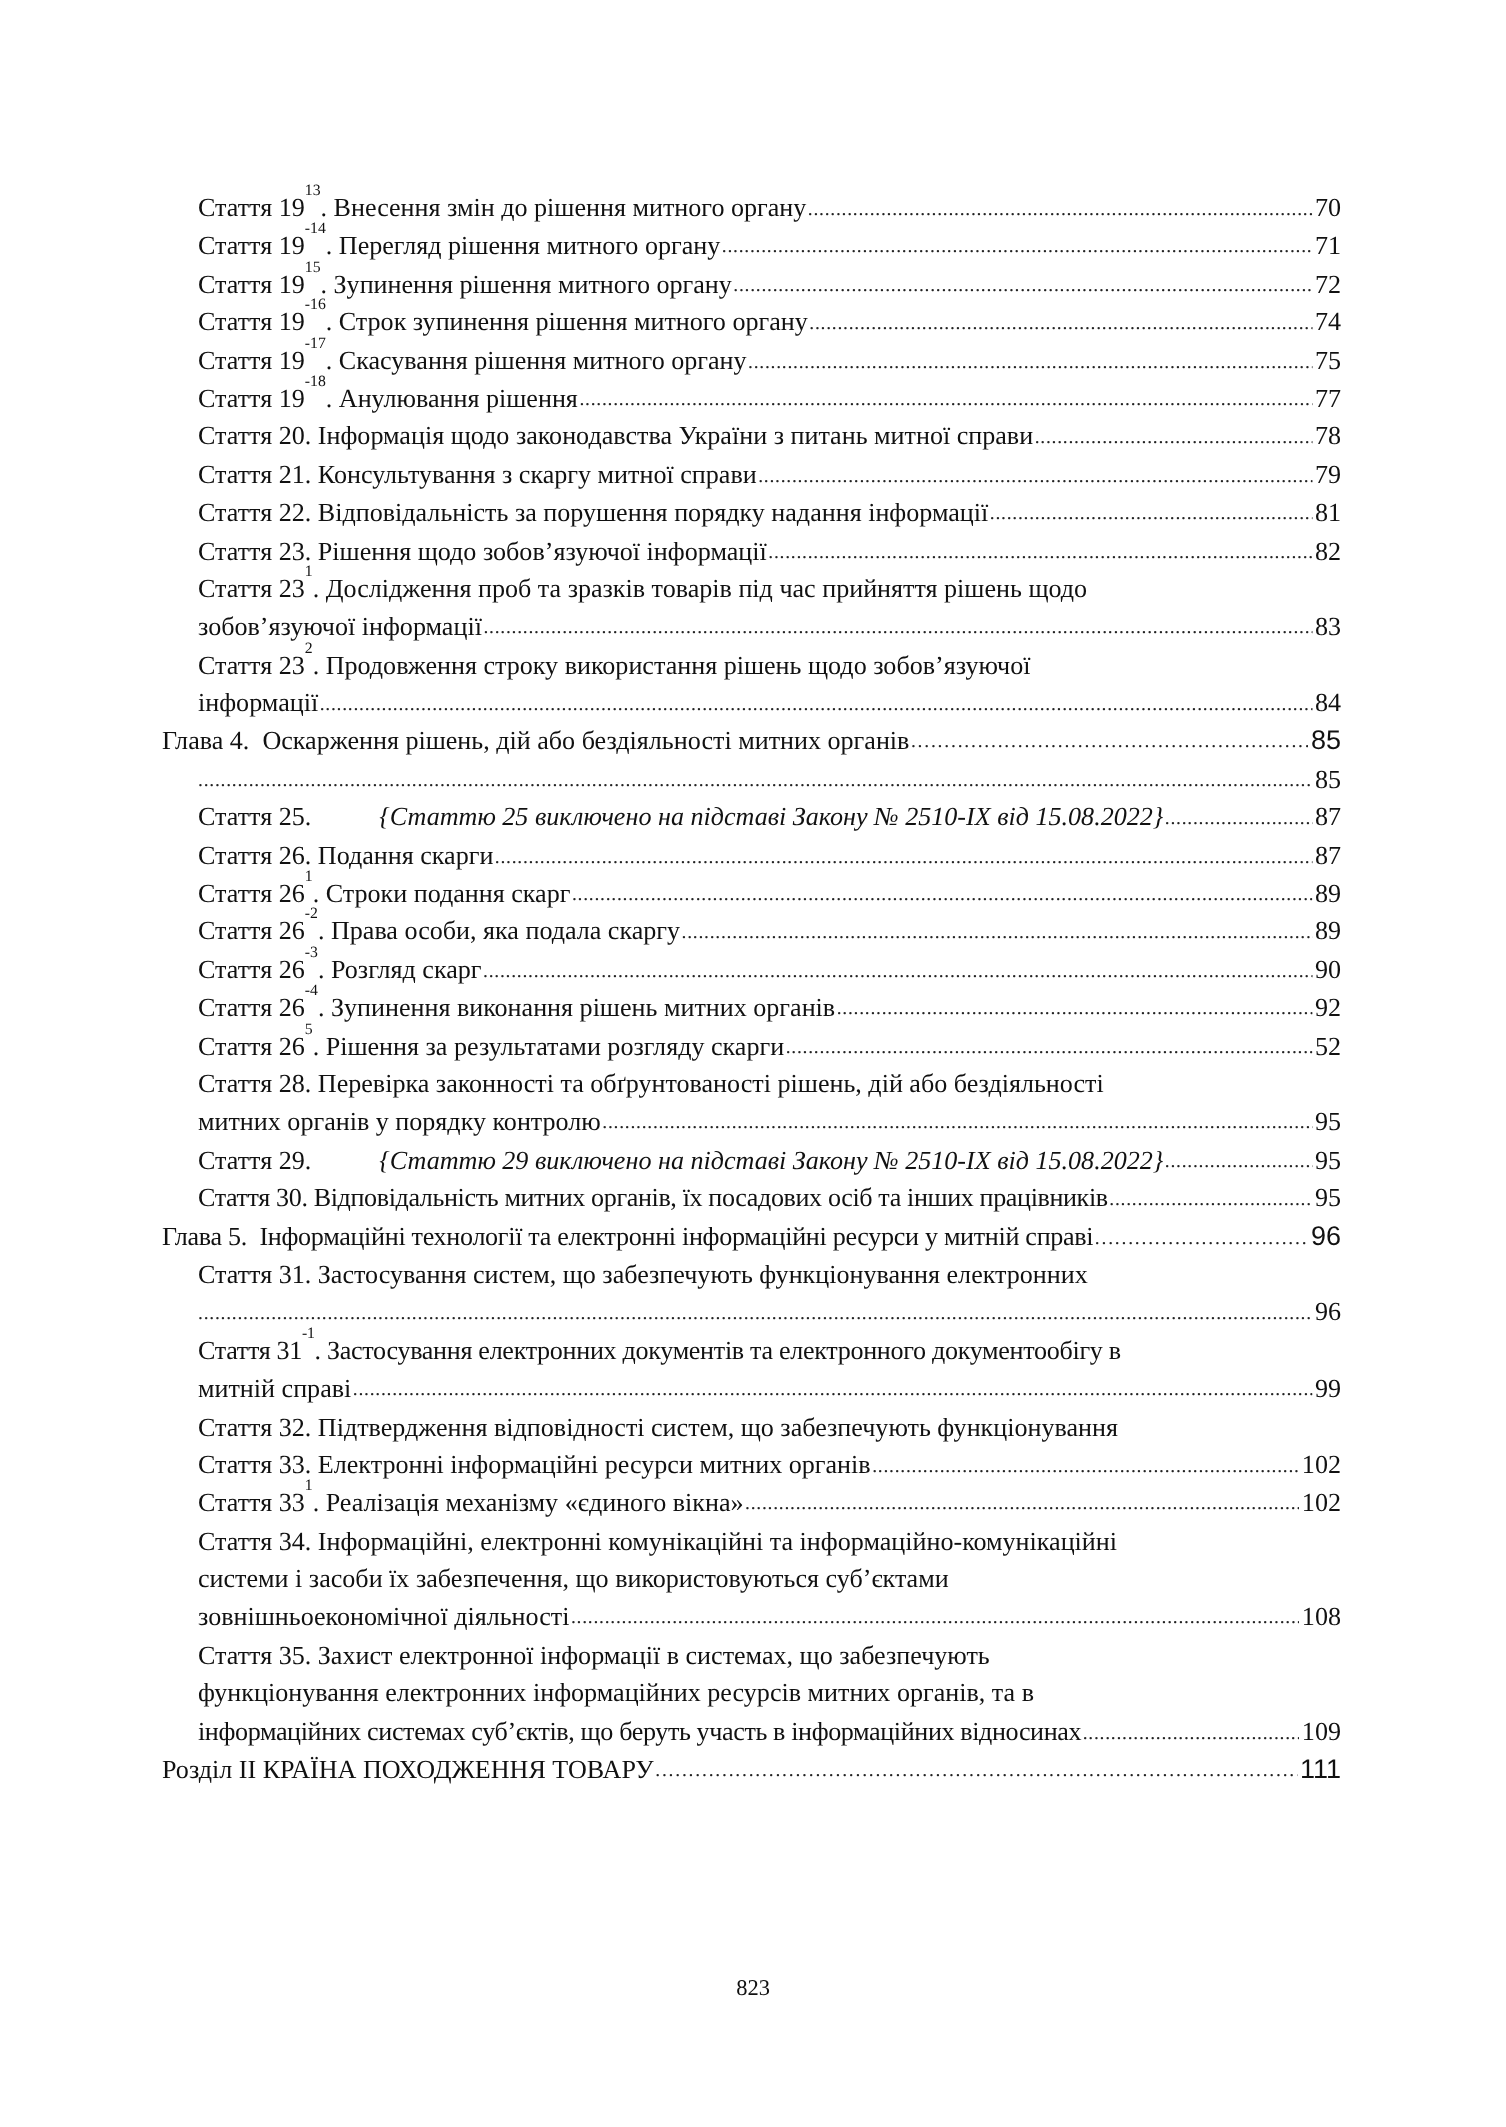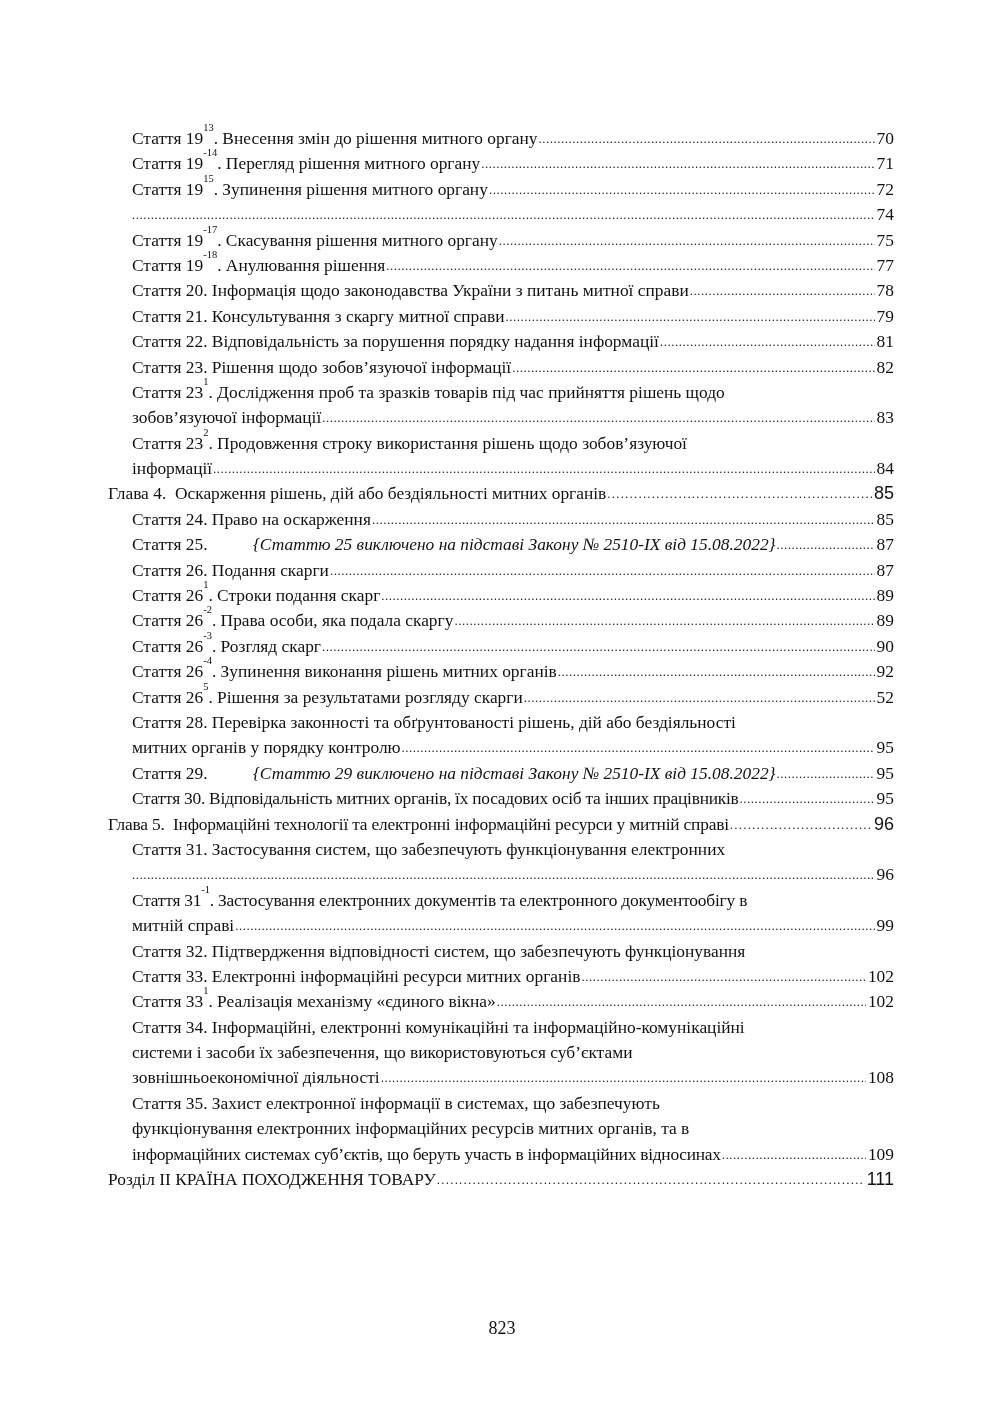--- a/index.html
+++ b/index.html
@@ -12,21 +12,21 @@
   .line.top { display: block; }
   .txt { flex: 0 0 auto; background: #fff; padding-right: 1px; }
   .dots { flex: 1 1 auto; overflow: hidden; letter-spacing: 0.5px; color: #222; font-size: 13px; }
   .dots::before { content: "....................................................................................................................................................................................................................................................................."; }
   .pg { flex: 0 0 auto; padding-left: 2px; }
   .pg.sans { font-family: "Liberation Sans", "DejaVu Sans", sans-serif; font-size: 18px; }
   .dots.sans::before { letter-spacing: 1.2px; }
   sup { font-size: 10.5px; vertical-align: top; position: relative; top: -3px; line-height: 1; }
   i { font-style: italic; margin-left: 41px; }
   .pagenum { position: absolute; top: 1318px; left: 0; width: 1004px; text-align: center;
-             font-size: 18px; }
+             font-size: 15px; }
 </style>
 </head>
 <body>
 
 <div class="toc">
 
   <div class="line article">
     <span class="txt"><span>Стаття 19</span><sup>13</sup><span>. Внесення змін до рішення митного органу</span></span>
     <span class="dots"></span>
     <span class="pg">70</span>
@@ -38,20 +38,21 @@
     <span class="pg">71</span>
   </div>
 
   <div class="line article">
     <span class="txt"><span>Стаття 19</span><sup>15</sup><span>. Зупинення рішення митного органу</span></span>
     <span class="dots"></span>
     <span class="pg">72</span>
   </div>
 
   <div class="line article">
+    <span class="txt"><span>Стаття 19</span><sup>-16</sup><span>. Строк зупинення рішення митного органу</span></span>
     <span class="dots"></span>
     <span class="pg">74</span>
   </div>
 
   <div class="line article">
     <span class="txt"><span>Стаття 19</span><sup>-17</sup><span>. Скасування рішення митного органу</span></span>
     <span class="dots"></span>
     <span class="pg">75</span>
   </div>
 
@@ -103,21 +104,20 @@
     </div>
   </div>
 
   <div class="line chapter">
     <span class="txt" style="white-space:pre"><span>Глава 4.</span><span>  Оскарження рішень, дій або бездіяльності митних органів</span></span>
     <span class="dots sans"></span>
     <span class="pg sans">85</span>
   </div>
 
   <div class="line article">
-    <span class="txt"><span>Стаття 24</span><span>. Право на оскарження</span></span>
     <span class="dots"></span>
     <span class="pg">85</span>
   </div>
 
   <div class="line article">
     <span class="txt" style="white-space:pre"><span>Стаття 25</span><span>. </span><i>{Статтю 25 виключено на підставі Закону № 2510-IX від 15.08.2022}</i></span>
     <span class="dots"></span>
     <span class="pg">87</span>
   </div>
 

